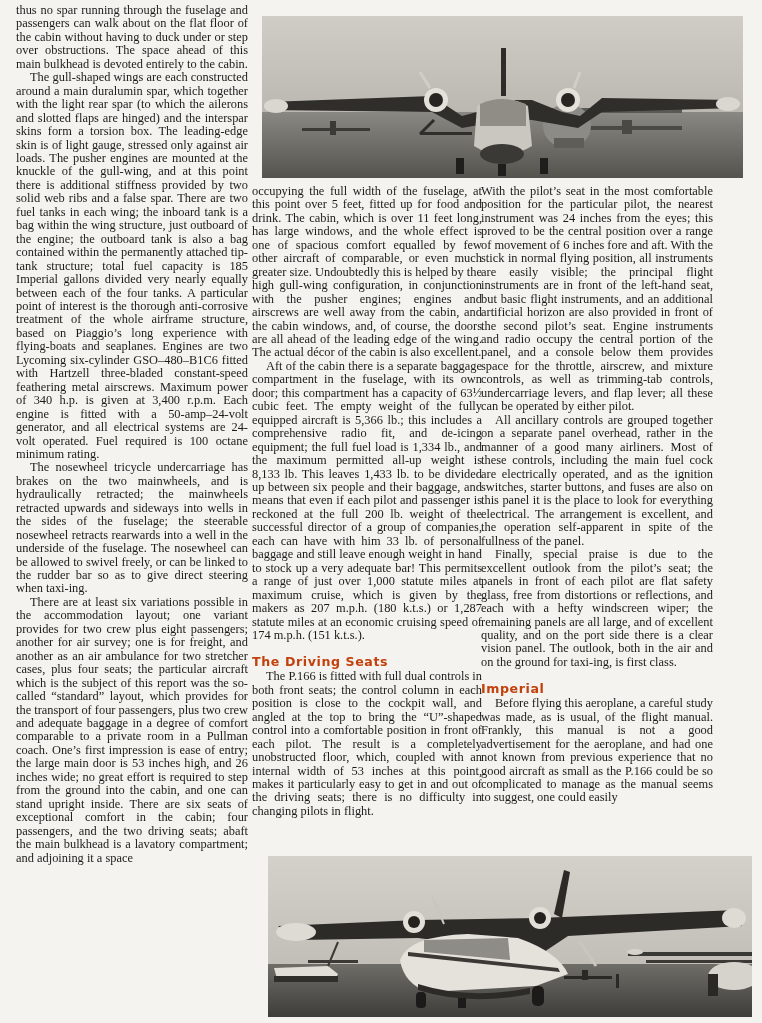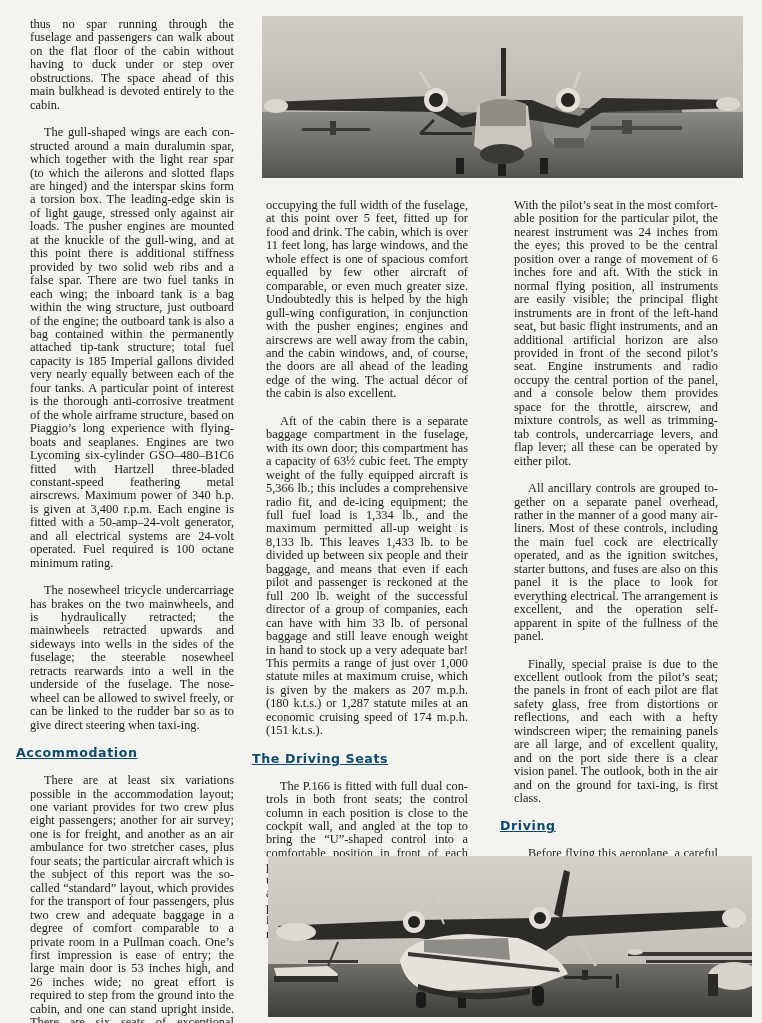--- a/index.html
+++ b/index.html
@@ -10,53 +10,51 @@
     font-family: "Liberation Serif", "DejaVu Serif", serif;
     color: #1c1b19;
   }
   .col {
     position: absolute;
     font-size: 12.4px;
     line-height: 13.45px;
     text-align: justify;
     hyphens: manual;
   }
-  .col p { margin: 14px; text-indent: 14px; }
+  .col p { margin: 0; text-indent: 14px; }
   .col p.noindent { text-indent: 0; }
   .col h2 {
     font-family: "DejaVu Sans", "Liberation Sans", sans-serif;
     font-weight: bold;
     font-size: 12.6px;
     letter-spacing: 0.6px;
     margin: 13px 0 1px 0;
     line-height: 14px;
-    color: #0c4a6e;
-    text-decoration: underline;
+    color: #c2410c;
   }
   #col1 { left: 16px; top: 4px; width: 232px; }
   #col2 { left: 252px; top: 185px; width: 230px; }
-  #col3 { left: 500px; top: 185px; width: 232px; }
+  #col3 { left: 481px; top: 185px; width: 232px; }
 
   .photo {
     position: absolute;
     overflow: hidden;
     background: #8c8a84;
   }
   #photo-top { left: 262px; top: 16px; width: 481px; height: 162px; }
   #photo-bottom { left: 268px; top: 856px; width: 484px; height: 161px; }
   .photo svg { display: block; width: 100%; height: 100%; }
 </style>
 </head>
 <body>
 
 <div class="col" id="col1">
   <p class="noindent">thus no spar running through the fuselage and passengers can walk about on the flat floor of the cabin without having to duck under or step over obstructions. The space ahead of this main bulkhead is devoted entirely to the cabin.</p>
   <p>The gull-shaped wings are each con­structed around a main duralumin spar, which together with the light rear spar (to which the ailerons and slotted flaps are hinged) and the interspar skins form a tor­sion box. The leading-edge skin is of light gauge, stressed only against air loads. The pusher engines are mounted at the knuckle of the gull-wing, and at this point there is addi­tional stiffness provided by two solid web ribs and a false spar. There are two fuel tanks in each wing; the inboard tank is a bag within the wing structure, just outboard of the engine; the outboard tank is also a bag contained within the permanently attached tip-tank structure; total fuel capacity is 185 Imperial gallons divided very nearly equally between each of the four tanks. A particular point of interest is the thorough anti-corrosive treatment of the whole air­frame structure, based on Piaggio’s long experience with flying-boats and seaplanes. Engines are two Lycoming six-cylinder GSO–480–B1C6 fitted with Hartzell three-bladed constant-speed feathering metal airscrews. Maximum power of 340 h.p. is given at 3,400 r.p.m. Each engine is fitted with a 50-amp–24-volt generator, and all electrical systems are 24-volt operated. Fuel required is 100 octane minimum rating.</p>
   <p>The nosewheel tricycle undercarriage has brakes on the two mainwheels, and is hydraulically retracted; the mainwheels retracted upwards and sideways into wells in the sides of the fuselage; the steerable nosewheel retracts rearwards into a well in the underside of the fuselage. The nose­wheel can be allowed to swivel freely, or can be linked to the rudder bar so as to give direct steering when taxi-ing.</p>
-  <h2>Accommodation</h2>
   <p>There are at least six variations possible in the accommodation layout; one variant provides for two crew plus eight passengers; another for air survey; one is for freight, and another as an air ambulance for two stretcher cases, plus four seats; the parti­cular aircraft which is the subject of this report was the so-called “standard” layout, which provides for the transport of four passengers, plus two crew and adequate baggage in a degree of comfort comparable to a private room in a Pullman coach. One’s first impression is ease of entry; the large main door is 53 inches high, and 26 inches wide; no great effort is required to step from the ground into the cabin, and one can stand upright inside. There are six seats of exceptional comfort in the cabin; four passengers, and the two driving seats; abaft the main bulkhead is a lavatory compartment; and adjoining it a space</p>
 </div>
 
 <div class="photo" id="photo-top">
   <svg viewBox="0 0 481 162" preserveAspectRatio="none">
     <defs>
       <linearGradient id="skyT" x1="0" y1="0" x2="0" y2="1">
         <stop offset="0" stop-color="#cfcdc6"></stop>
         <stop offset="1" stop-color="#b9b7b0"></stop>
       </linearGradient>
@@ -113,21 +111,21 @@
   <p class="noindent">occupying the full width of the fuselage, at this point over 5 feet, fitted up for food and drink. The cabin, which is over 11 feet long, has large windows, and the whole effect is one of spacious comfort equalled by few other aircraft of comparable, or even much greater size. Undoubtedly this is helped by the high gull-wing configura­tion, in conjunction with the pusher engines; engines and airscrews are well away from the cabin, and the cabin win­dows, and, of course, the doors are all ahead of the leading edge of the wing. The actual décor of the cabin is also excellent.</p>
   <p>Aft of the cabin there is a separate baggage compartment in the fuselage, with its own door; this compartment has a capacity of 63½ cubic feet. The empty weight of the fully equipped aircraft is 5,366 lb.; this includes a comprehensive radio fit, and de-icing equipment; the full fuel load is 1,334 lb., and the maximum permitted all-up weight is 8,133 lb. This leaves 1,433 lb. to be divided up between six people and their baggage, and means that even if each pilot and passenger is reckoned at the full 200 lb. weight of the successful director of a group of companies, each can have with him 33 lb. of personal baggage and still leave enough weight in hand to stock up a very adequate bar! This permits a range of just over 1,000 statute miles at maximum cruise, which is given by the makers as 207 m.p.h. (180 k.t.s.) or 1,287 statute miles at an economic cruising speed of 174 m.p.h. (151 k.t.s.).</p>
   <h2>The Driving Seats</h2>
   <p>The P.166 is fitted with full dual con­trols in both front seats; the control column in each position is close to the cockpit wall, and angled at the top to bring the “U”-shaped control into a comfortable position in front of each pilot. The result is a completely unobstructed floor, which, coupled with an internal width of 53 inches at this point, makes it particularly easy to get in and out of the driving seats; there is no difficulty in changing pilots in flight.</p>
 </div>
 
 <div class="col" id="col3">
   <p class="noindent">With the pilot’s seat in the most comfort­able position for the particular pilot, the nearest instrument was 24 inches from the eyes; this proved to be the central position over a range of movement of 6 inches fore and aft. With the stick in normal flying position, all instruments are easily visible; the principal flight instruments are in front of the left-hand seat, but basic flight instruments, and an additional arti­ficial horizon are also provided in front of the second pilot’s seat. Engine instruments and radio occupy the central portion of the panel, and a console below them provides space for the throttle, airscrew, and mixture controls, as well as trimming-tab controls, undercarriage levers, and flap lever; all these can be operated by either pilot.</p>
   <p>All ancillary controls are grouped to­gether on a separate panel overhead, rather in the manner of a good many air­liners. Most of these controls, including the main fuel cock are electrically operated, and as the ignition switches, starter buttons, and fuses are also on this panel it is the place to look for everything electrical. The arrangement is excellent, and the operation self-apparent in spite of the fullness of the panel.</p>
   <p>Finally, special praise is due to the excellent outlook from the pilot’s seat; the panels in front of each pilot are flat safety glass, free from distortions or reflections, and each with a hefty windscreen wiper; the remaining panels are all large, and of excellent quality, and on the port side there is a clear vision panel. The outlook, both in the air and on the ground for taxi-ing, is first class.</p>
-  <h2>Driving</h2>
+  <h2>Imperial</h2>
   <p>Before flying this aeroplane, a careful study was made, as is usual, of the flight manual. Frankly, this manual is not a good advertisement for the aeroplane, and had one not known from previous experience that no good aircraft as small as the P.166 could be so complicated to manage as the manual seems to suggest, one could easily</p>
 </div>
 
 <div class="photo" id="photo-bottom">
   <svg viewBox="0 0 484 161" preserveAspectRatio="none">
     <defs>
       <linearGradient id="skyB" x1="0" y1="0" x2="0" y2="1">
         <stop offset="0" stop-color="#d3d1ca"></stop>
         <stop offset="1" stop-color="#c0beb7"></stop>
       </linearGradient>

